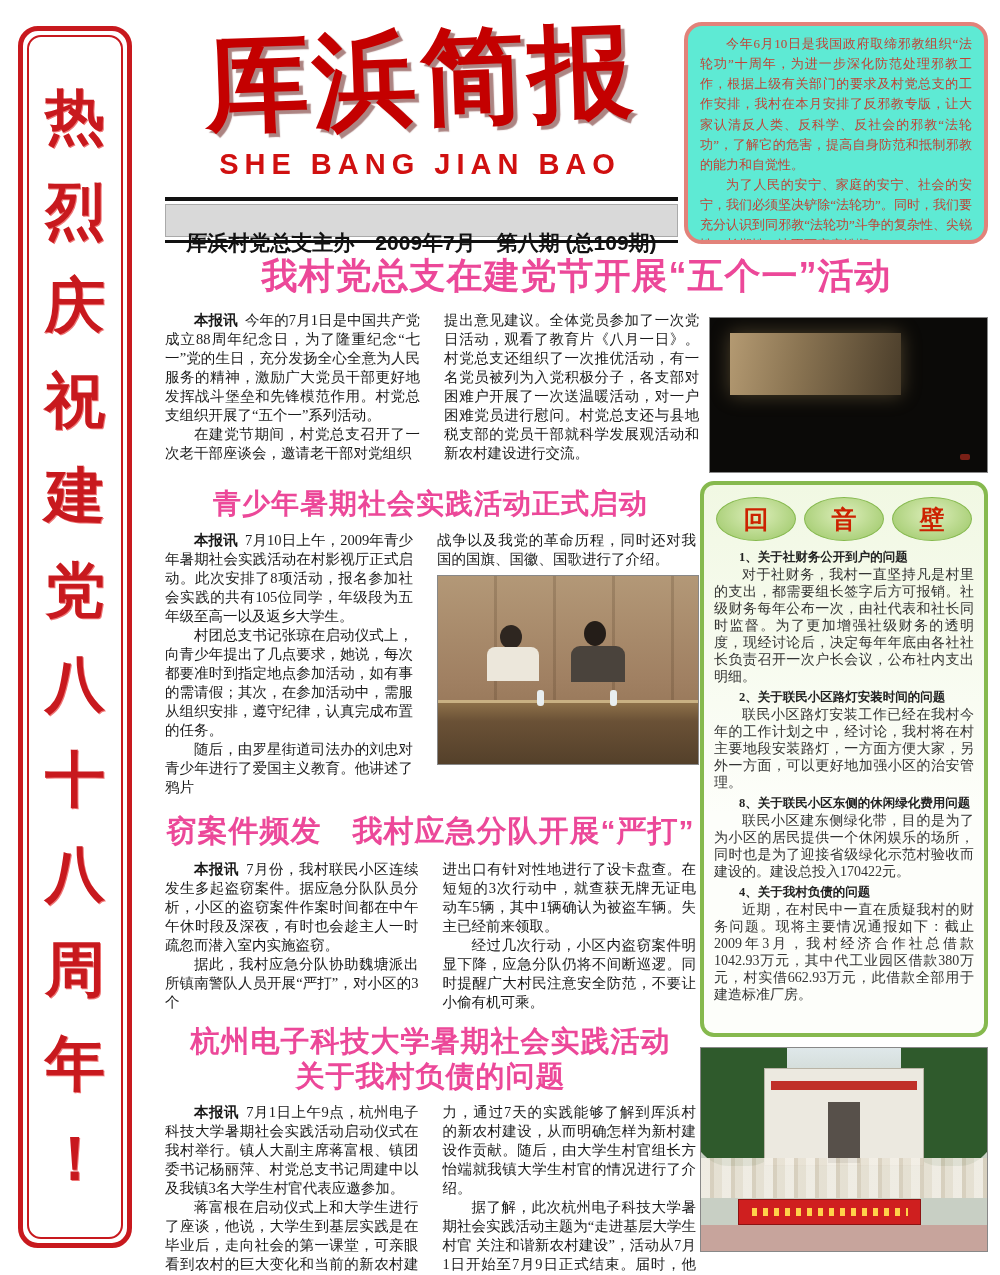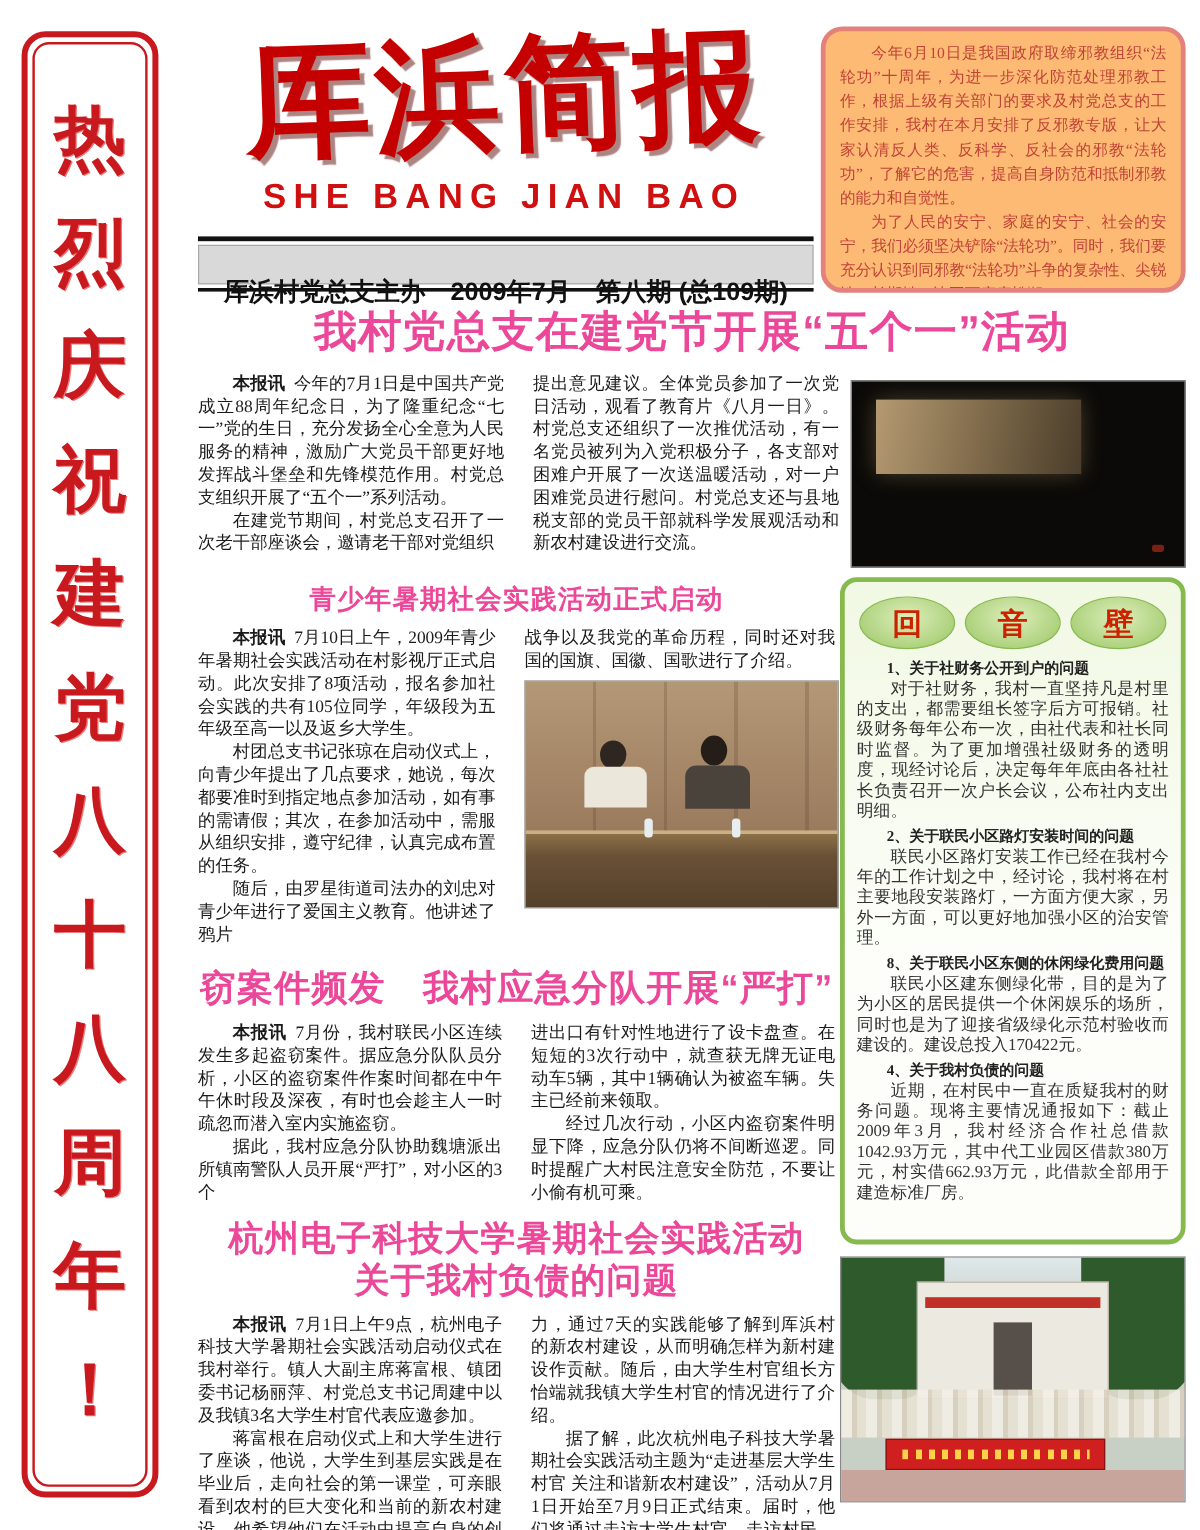--- a/index.html
+++ b/index.html
@@ -28,31 +28,31 @@
   .issue-wrap { position:absolute; left:165px; top:197px; width:513px; }
   .rule-a { height:4px; background:#111; }
   .issue-bar { margin-top:3px; background:#d9d9d9; border:1px solid #aaa; height:33px;
     display:flex; align-items:center; justify-content:center; }
   .issue-text { font-family:"Liberation Sans", sans-serif; font-weight:bold; font-size:21px;
     color:#111; white-space:nowrap;margin-top:45px; }
   .rule-b { margin-top:3px; height:3px; background:#111; }
 
   
   .notice-box { position:absolute; left:684px; top:22px; width:304px; height:222px;
-    border:4px solid #e2827a; border-radius:18px; background:#fdba74; padding:8px 12px;
+    border:4px solid #e2827a; border-radius:18px; background:#5eead4; padding:8px 12px;
     overflow:hidden; }
   .notice-box p { font-size:13px; line-height:1.55; color:#c04337; text-align:justify;
     text-indent:2em; }
 
   
   .main { position:absolute; left:165px; top:248px; width:823px; }
   .art-title { font-family:"Liberation Sans", sans-serif; font-weight:900; color:#ec4899;
     text-align:center; letter-spacing:1px; }
   .t1 { font-size:36px; margin:4px 0 10px; }
-  .t2 { font-size:22px; margin:12px 0 8px; }
+  .t2 { font-size:28px; margin:12px 0 8px; }
   .t3 { font-size:30px; margin:14px 0 8px; }
   .t4 { font-size:29px; line-height:1.22; margin:12px 0 8px; }
 
   .row { display:flex; }
   .col { width:259px; }
   .col + .col { margin-left:24px; }
   .art-p { font-size:14.5px; line-height:19px; color:#1a1a1a; text-align:justify;
     text-indent:2em; }
   .art-p.cont { text-indent:0; }
   .lead { font-weight:bold; margin-right:.5em; }

